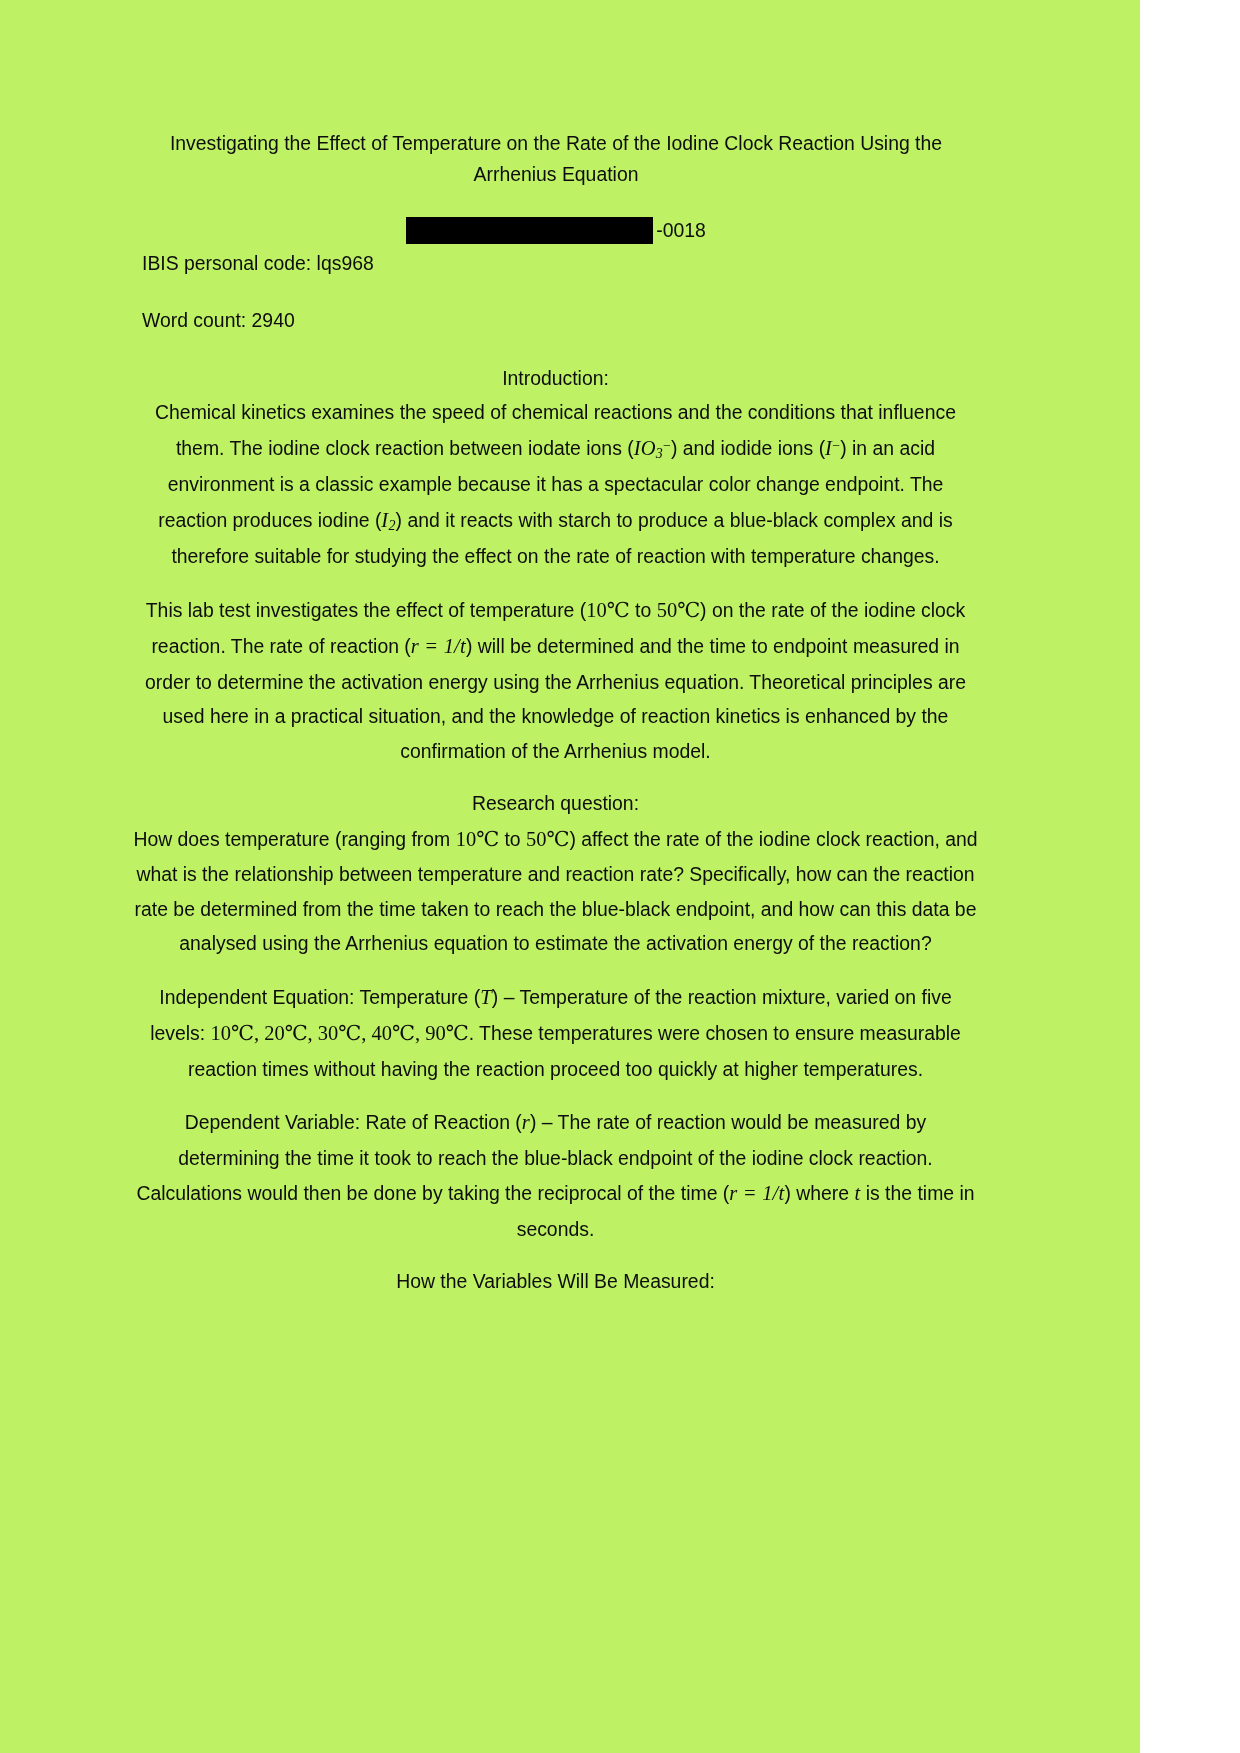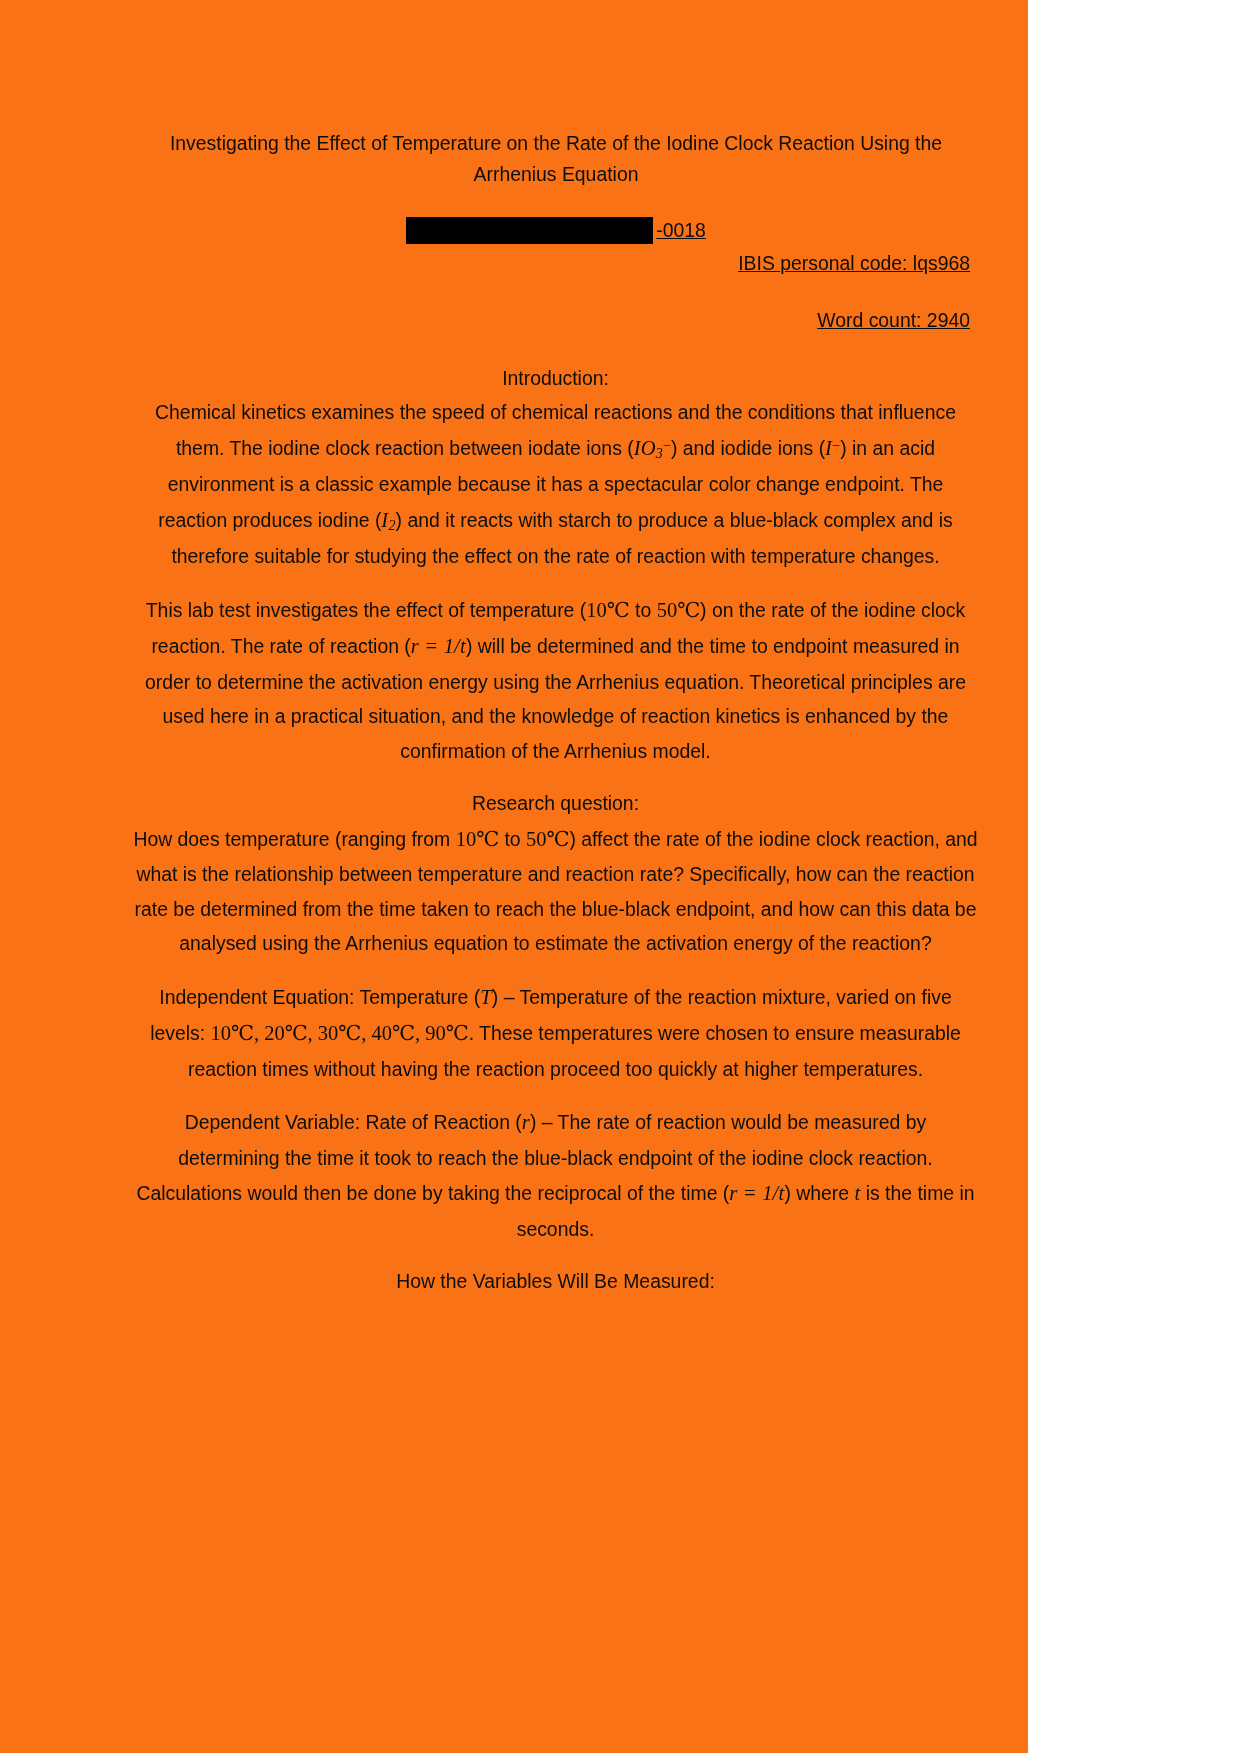--- a/index.html
+++ b/index.html
@@ -9,57 +9,55 @@
   }
   body {
     width: 1240px;
     height: 1753px;
     font-family: "Liberation Sans", sans-serif;
     color: #000000;
     -webkit-font-smoothing: antialiased;
   }
   .page {
     position: relative;
-    width: 1028px;
+    width: 1140px;
     height: 1753px;
-    background: #f97316;
+    background: #bef264;
     box-sizing: border-box;
     padding: 128px 130px 60px 133px;
   }
   .doc-body {
     width: 845px;
     font-size: 19.4px;
     line-height: 1.78;
     color: #0d0d0d;
   }
   .title {
     text-align: center;
     font-size: 19.4px;
     line-height: 1.62;
     margin: 0 0 26px 0;
     width: 828px;
     margin-left: 9px;
   }
   .center-line {
-    text-align: right;
+    text-align: left;
     font-size: 19.4px;
     line-height: 1.62;
     margin: 0;
     width: 828px;
     margin-left: 9px;
-    text-decoration: underline;
   }
   .redact-line {
     display: flex;
     align-items: center;
     justify-content: center;
     margin: 0 0 4px 0;
     width: 828px;
     margin-left: 9px;
-    text-decoration: underline;
   }
   .redaction {
     display: inline-block;
     width: 247px;
     height: 27px;
     background: #000000;
     vertical-align: middle;
   }
   .redact-suffix {
     font-size: 19.4px;

